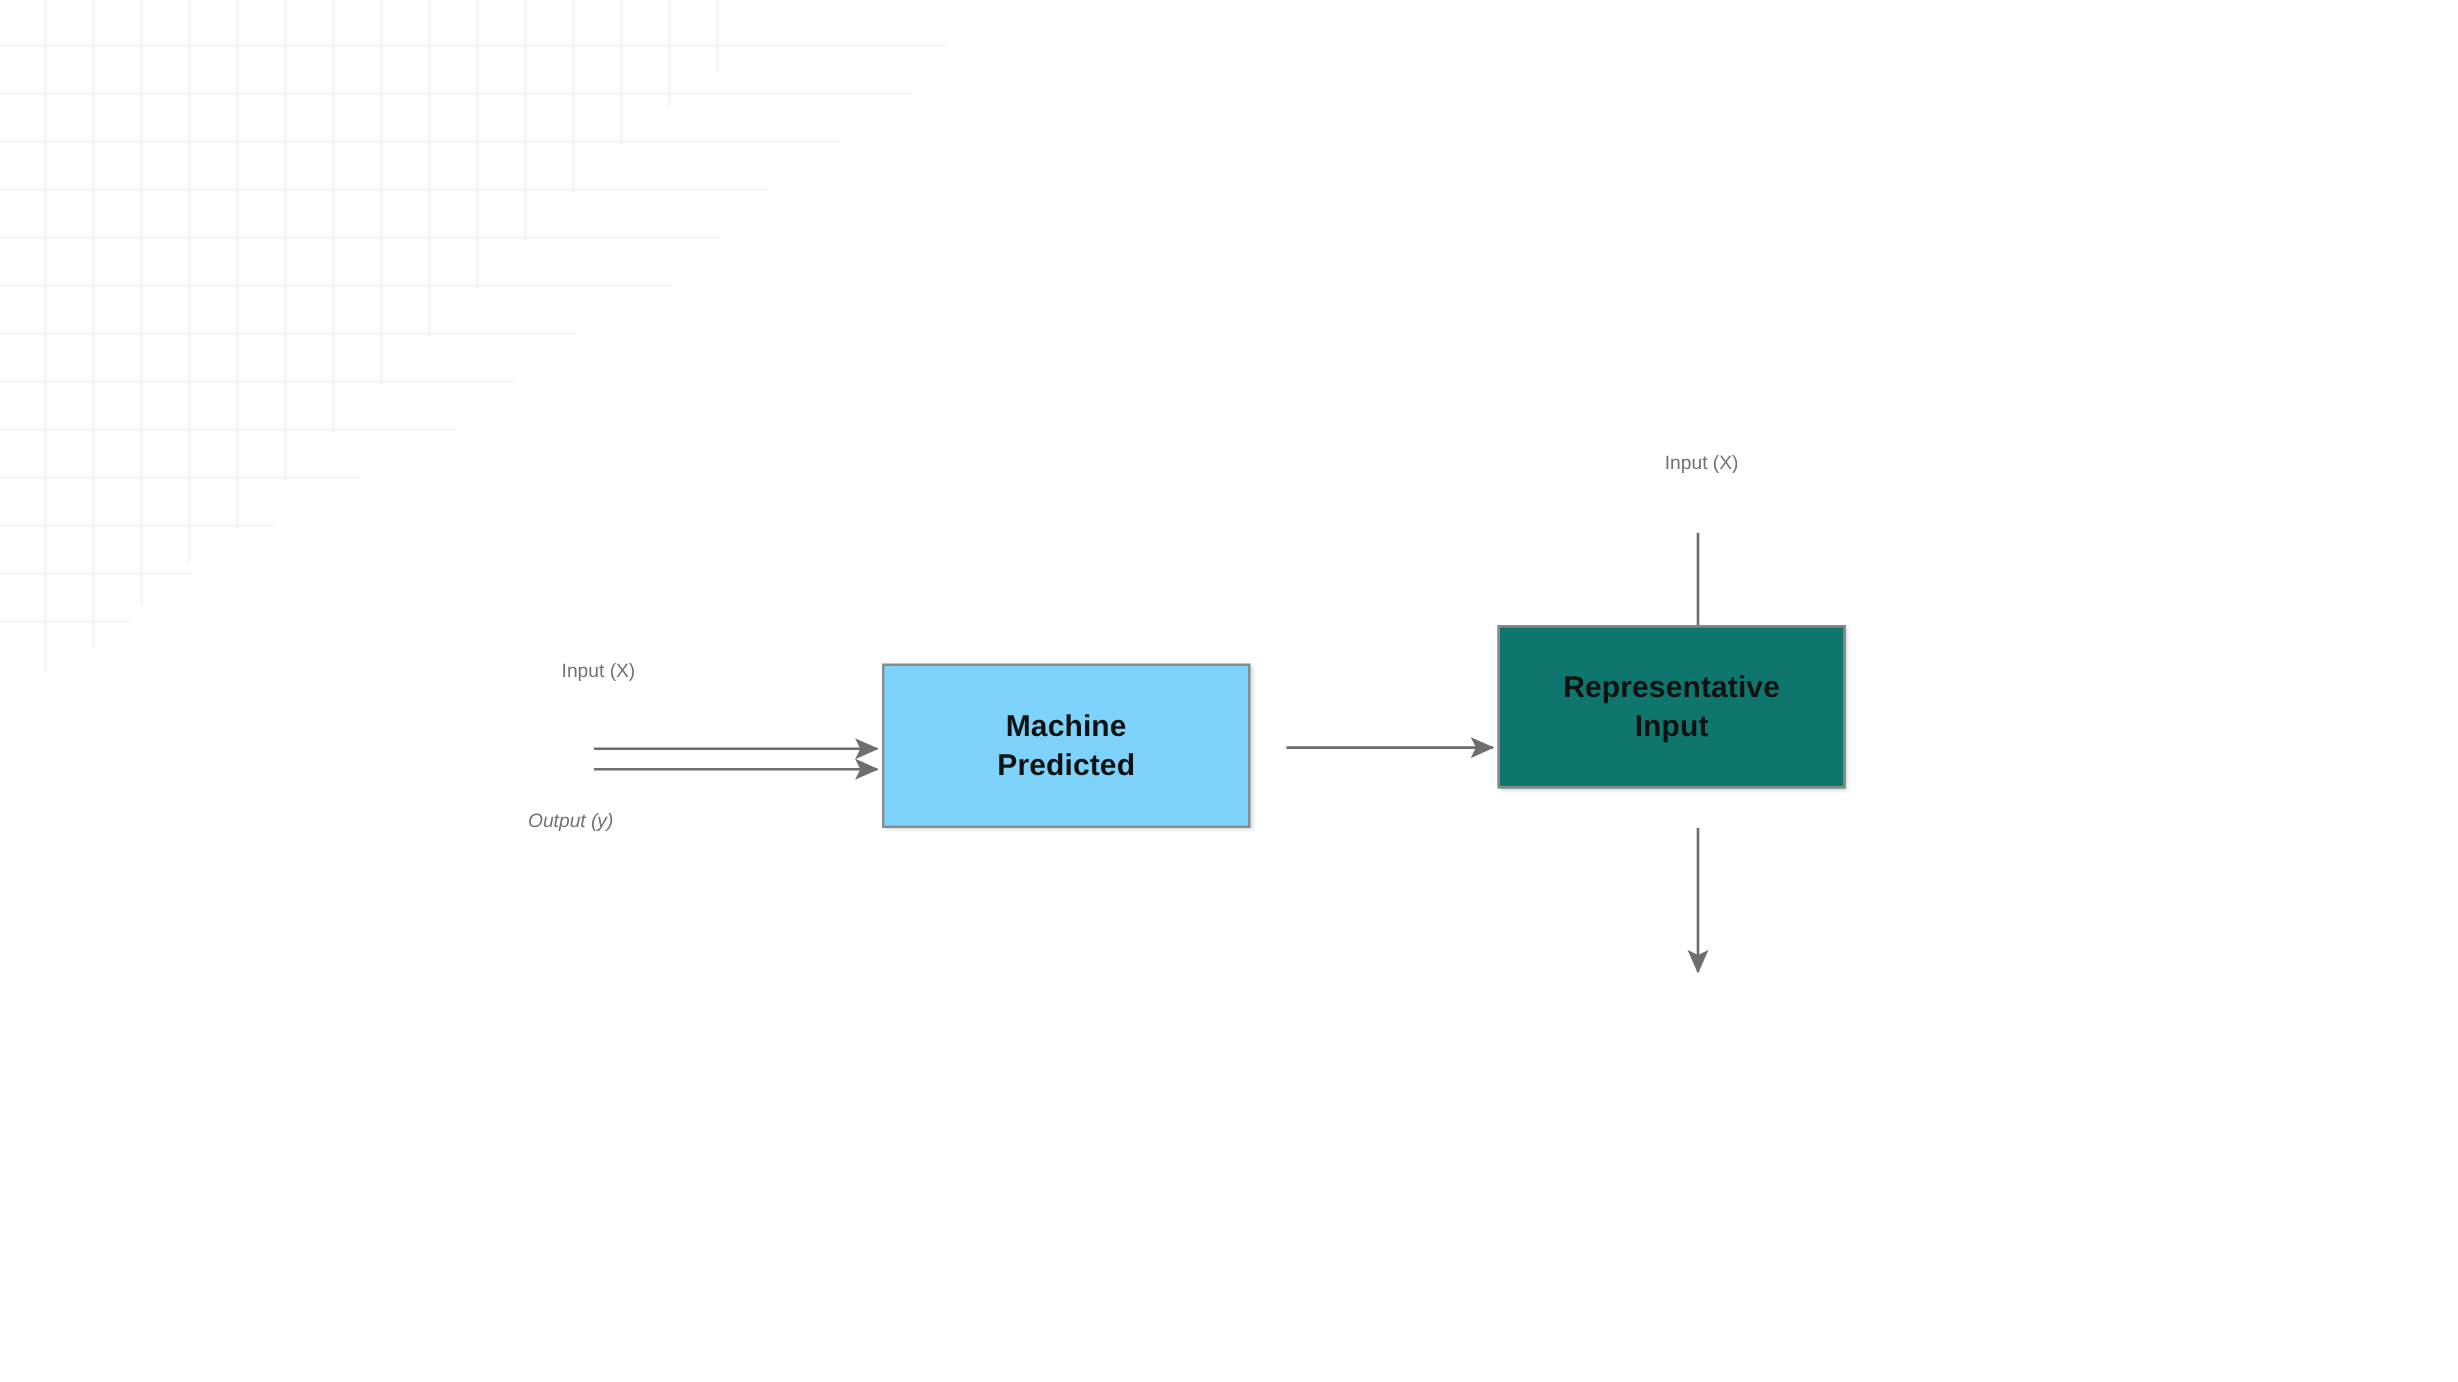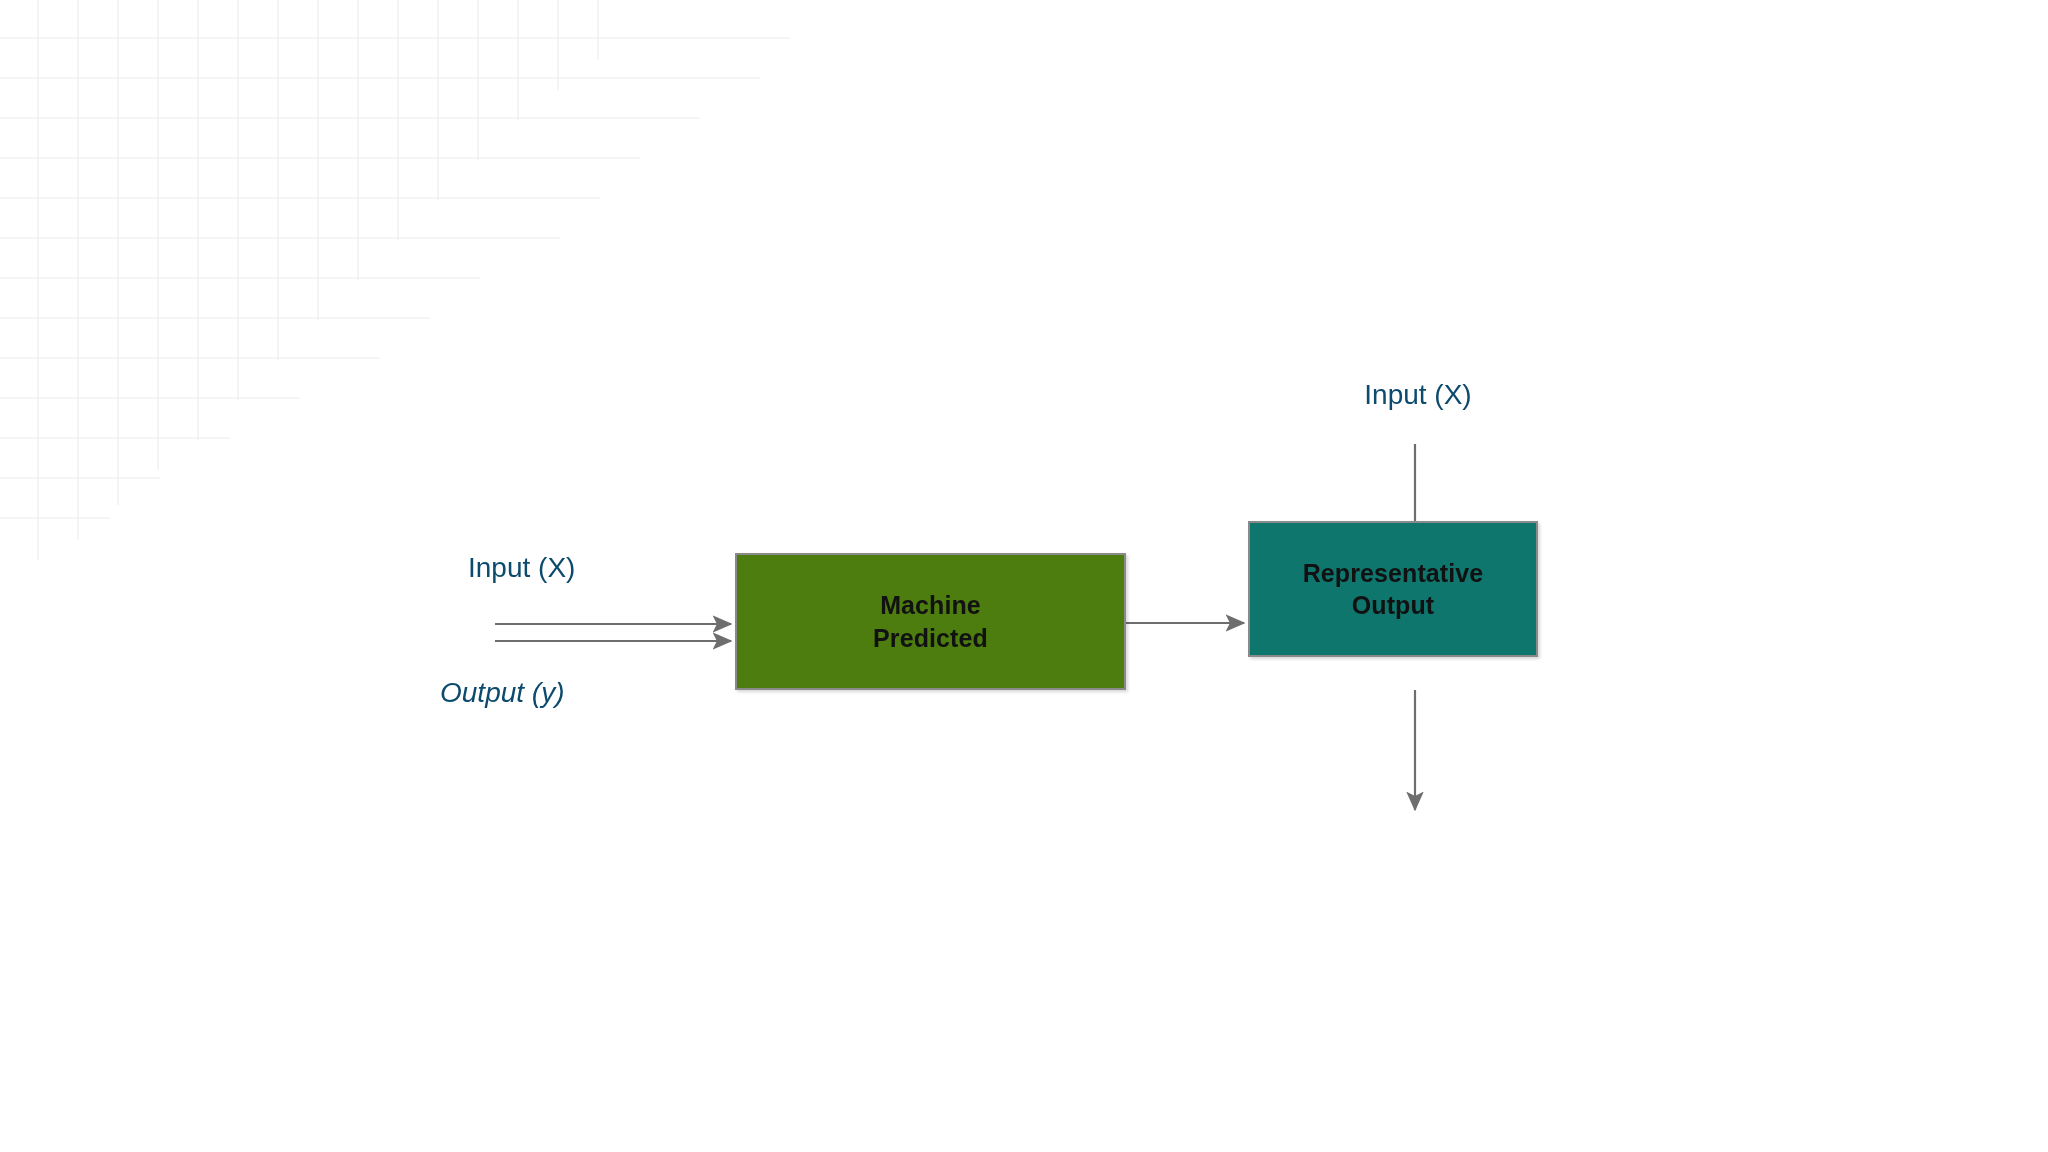--- a/index.html
+++ b/index.html
@@ -53,38 +53,38 @@
     font-weight: bold;
     font-size: 25px;
     line-height: 1.30;
     color: #111111;
     letter-spacing: 0.1px;
   }
 
   #box-machine-learning {
     left: 735px;
     top: 553px;
-    width: 391px;
+    width: 307px;
     height: 137px;
-    background: #4d7c0f;
+    background: #7dd3fc;
   }
   #box-representative-model {
     left: 1248px;
     top: 521px;
     width: 290px;
     height: 136px;
     background: #0f766e;
   }
 
   
   .diagram-label {
     position: absolute;
-    font-size: 28px;
+    font-size: 16px;
     line-height: 1.28;
-    color: #0c4a6e;
+    color: #737373;
     white-space: pre;
   }
   .diagram-label.centered {
     text-align: center;
     transform: translateX(-50%);
   }
 
   #label-input-left   { left: 468px;  top: 550px; }
   #label-output-left  { left: 440px;  top: 675px; font-style: italic; }
   #label-input-top    { left: 1418px; top: 377px; }
@@ -149,21 +149,21 @@
   <div class="proc-box" id="box-machine-learning">
     <div class="box-label">
       <span>Machine</span><br>
       <span>Predicted</span>
     </div>
   </div>
 
   <div class="proc-box" id="box-representative-model">
     <div class="box-label">
       <span>Representative</span><br>
-      <span>Output</span>
+      <span>Input</span>
     </div>
   </div>
 
   <div class="diagram-label" id="label-input-left">Input (X)</div>
 
   <div class="diagram-label" id="label-output-left">Output (y)</div>
 
   <div class="diagram-label centered" id="label-input-top">Input (X)</div>
 
 

